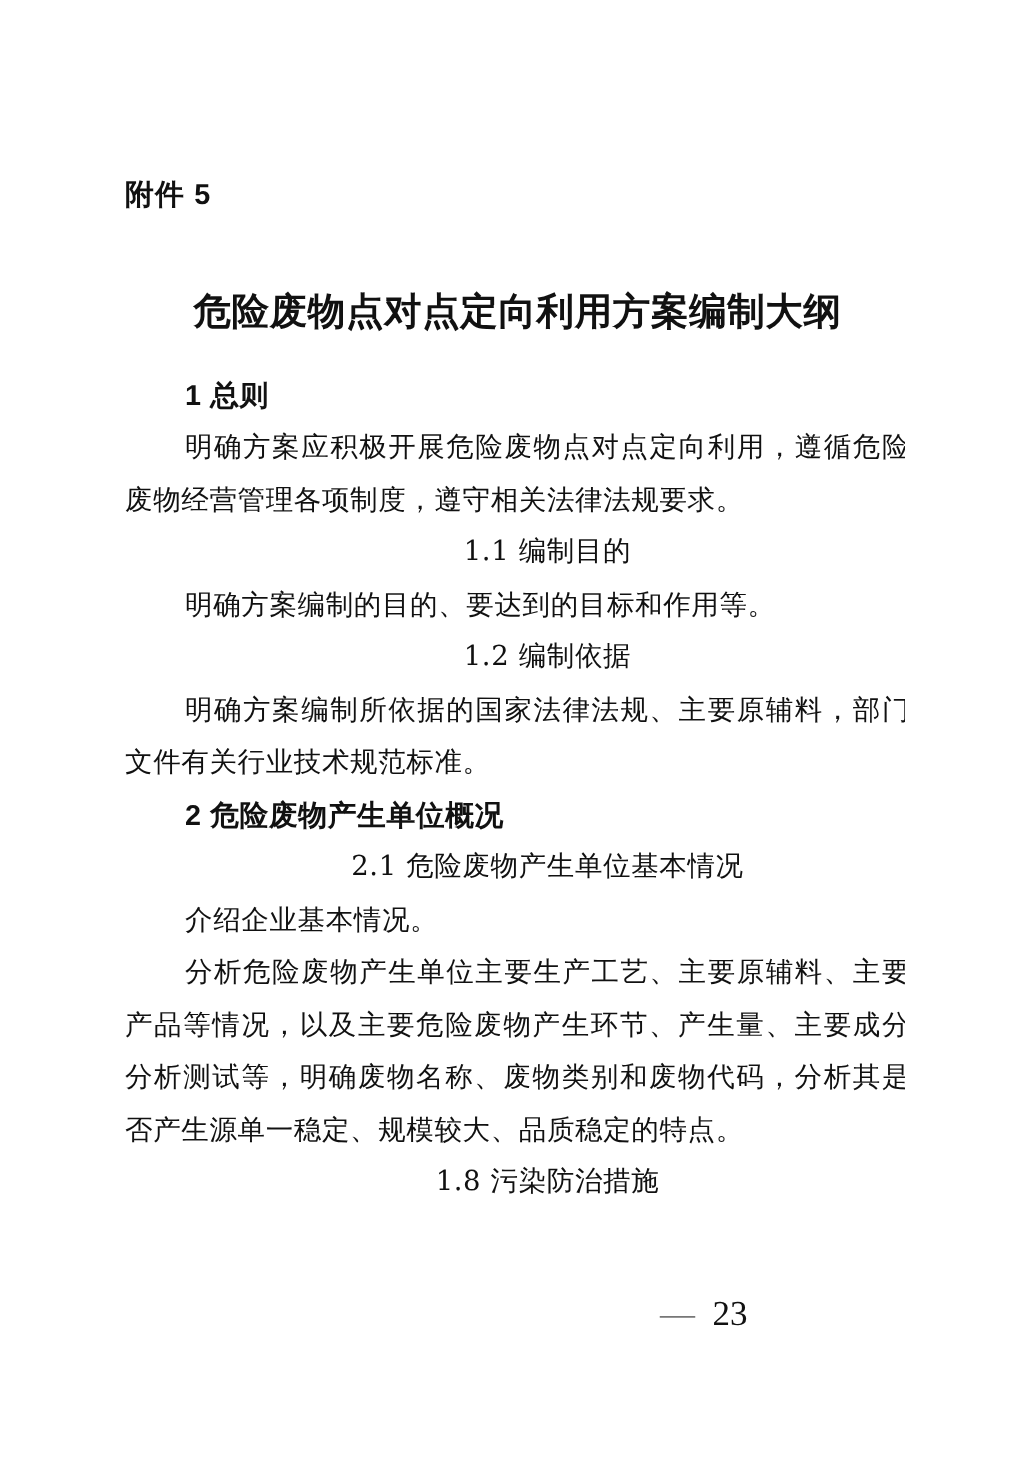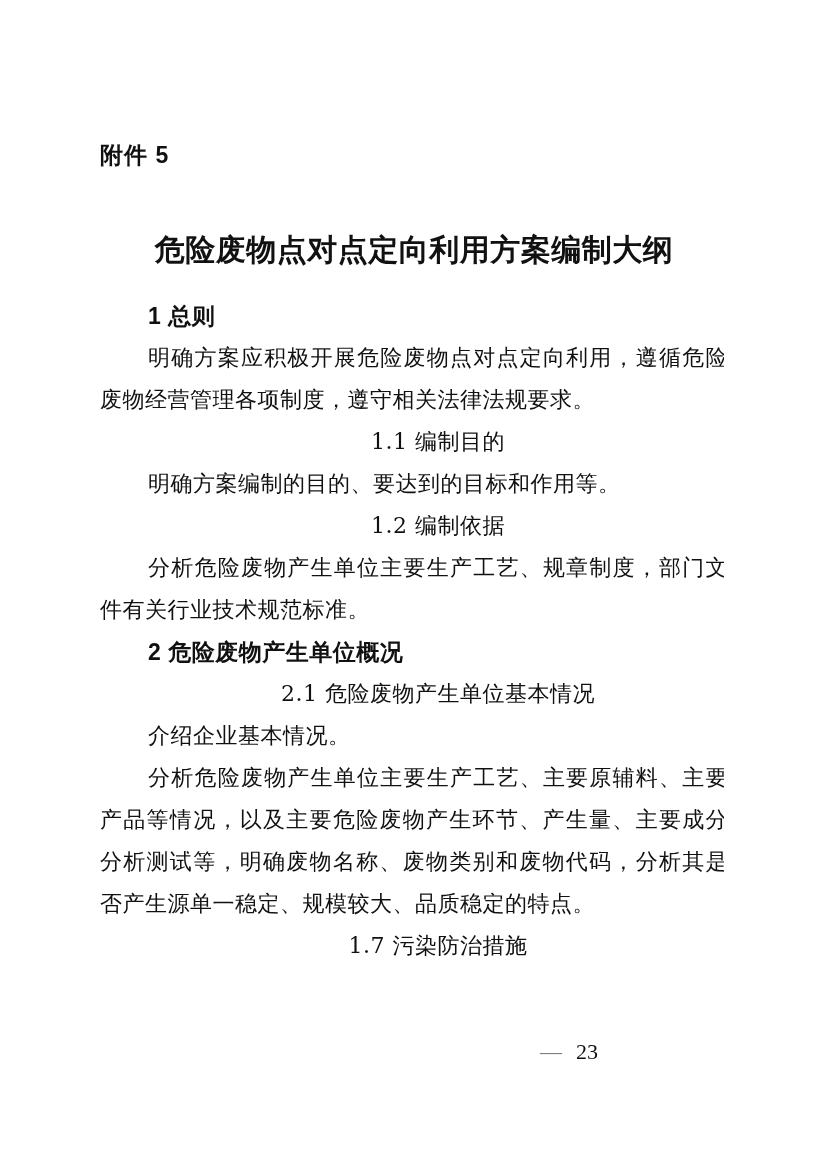--- a/index.html
+++ b/index.html
@@ -64,21 +64,21 @@
   .para {
     font-family: Liberation Serif, serif;
     text-align: justify;
     text-justify: inter-character;
     letter-spacing: 0.5px;
   }
   .footer {
     position: absolute;
     top: 1040px;
     right: 126px;
-    font-size: 22px;
+    font-size: 28px;
     line-height: 24px;
     font-family: "Liberation Serif", serif;
     white-space: nowrap;
   }
   .footer .dash {
     color: #777777;
     margin-right: 14px;
   }
 </style>
 </head>
@@ -90,26 +90,26 @@
     <div class="attachment-label">附件 5</div>
 
     <div class="doc-title">危险废物点对点定向利用方案编制大纲</div>
 
     <div class="doc-body">
       <p class="blk h1">1 总则</p>
       <p class="blk para">明确方案应积极开展危险废物点对点定向利用，遵循危险废物经营管理各项制度，遵守相关法律法规要求。</p>
       <p class="blk h2">1.1 编制目的</p>
       <p class="blk para">明确方案编制的目的、要达到的目标和作用等。</p>
       <p class="blk h2">1.2 编制依据</p>
-      <p class="blk para">分析危险废物产生单位主要生产工艺、规章制度，部门文件有关行业技术规范标准。</p>
+      <p class="blk para">明确方案编制所依据的国家法律法规、主要原辅料，部门文件有关行业技术规范标准。</p>
       <p class="blk h1">2 危险废物产生单位概况</p>
       <p class="blk h2">2.1 危险废物产生单位基本情况</p>
       <p class="blk para">介绍企业基本情况。</p>
       <p class="blk para">分析危险废物产生单位主要生产工艺、主要原辅料、主要产品等情况，以及主要危险废物产生环节、产生量、主要成分分析测试等，明确废物名称、废物类别和废物代码，分析其是否产生源单一稳定、规模较大、品质稳定的特点。</p>
-      <p class="blk h2">1.7 污染防治措施</p>
+      <p class="blk h2">1.8 污染防治措施</p>
     </div>
 
   </div>
 
   <div class="footer">
     <span class="dash">—</span><span>23</span>
   </div>
 </div>
 
 </body></html>

